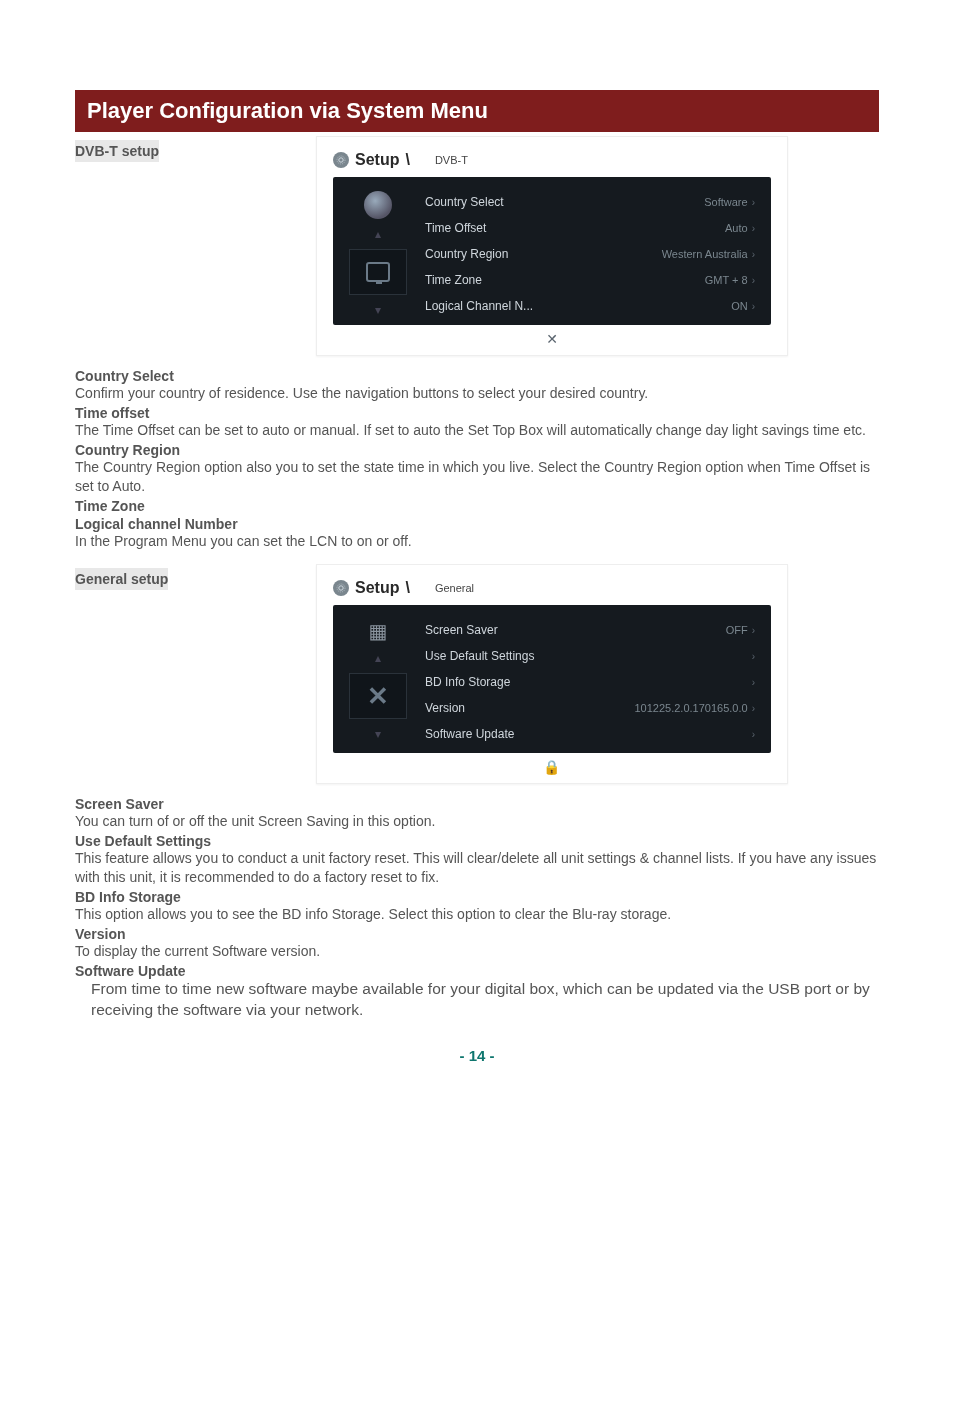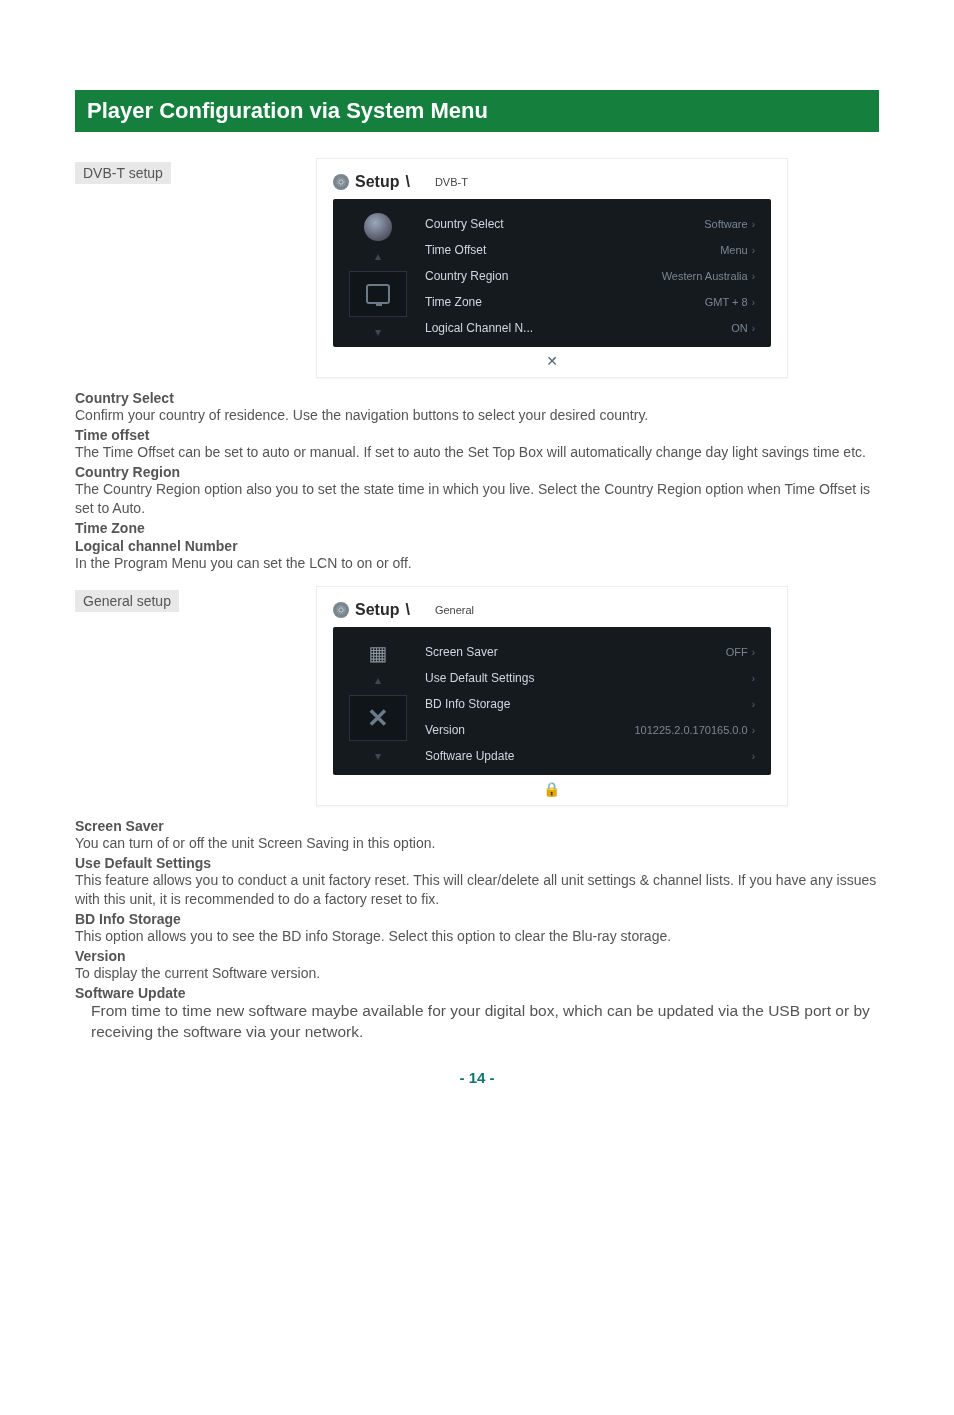--- a/index.html
+++ b/index.html
@@ -1,19 +1,19 @@
 <!DOCTYPE html>
 <html><head>
 <meta charset="utf-8">
 <style>
   * { box-sizing: border-box; margin: 0; padding: 0; }
   html, body { width: 954px; height: 1415px; background: #fff; font-family: Arial, Helvetica, sans-serif; color: #555; }
   .page { padding: 90px 75px 40px 75px; }
-  .title-bar { background: #15803d; color: #fff; font-weight: bold; font-size: 22px; padding: 8px 12px; margin-bottom: 22px; }
-  .subhead-chip { display: inline-block; background: #e8e8e8; color: #555; font-weight: normal; padding: 3px 8px; font-size: 14px; margin: 6px 0 6px 0; }
+  .title-bar { background: #7f1d1d; color: #fff; font-weight: bold; font-size: 22px; padding: 8px 12px; }
+  .subhead-chip { display: inline-block; background: #e8e8e8; color: #555; font-weight: bold; padding: 3px 0; font-size: 14px; margin: 6px 0 6px 0; }
   .img-wrap { text-align: center; margin: 4px 0 10px 0; }
   .device-shot { display: inline-block; background: #fff; border: 1px solid #eee; padding: 14px 16px 8px 16px; width: 472px; box-shadow: 0 1px 2px rgba(0,0,0,0.05); }
   .crumb-row { display: flex; align-items: center; gap: 6px; margin-bottom: 8px; }
   .gear-badge { width: 16px; height: 16px; border-radius: 50%; background: #7a868e; display: inline-flex; align-items: center; justify-content: center; color: #ccd; font-size: 10px; }
   .crumb-text { font-weight: bold; font-size: 16px; color: #2a2a2a; }
   .crumb-sub { font-size: 11px; color: #444; margin-left: 19px; }
   .panel { background: #151a1f; border-radius: 2px; padding: 12px 14px 6px 12px; display: flex; gap: 12px; }
   .side-col { width: 66px; display: flex; flex-direction: column; align-items: center; gap: 10px; padding-top: 2px; }
   .side-icon-globe { width: 28px; height: 28px; border-radius: 50%; background: radial-gradient(circle at 40% 35%, #9ab 0%, #556 70%); }
   .side-chev { color: #445; font-size: 12px; line-height: 10px; }
@@ -73,21 +73,21 @@
             <div class="row">
                 <span>Country Select</span>
                 <span class="val">
                   <span>Software</span>
                   <span class="chev-small">›</span>
                 </span>
               </div>
             <div class="row">
                 <span>Time Offset</span>
                 <span class="val">
-                  <span>Menu</span>
+                  <span>Auto</span>
                   <span class="chev-small">›</span>
                 </span>
               </div>
             <div class="row">
                 <span>Country Region</span>
                 <span class="val">
                   <span>Western Australia</span>
                   <span class="chev-small">›</span>
                 </span>
               </div>

